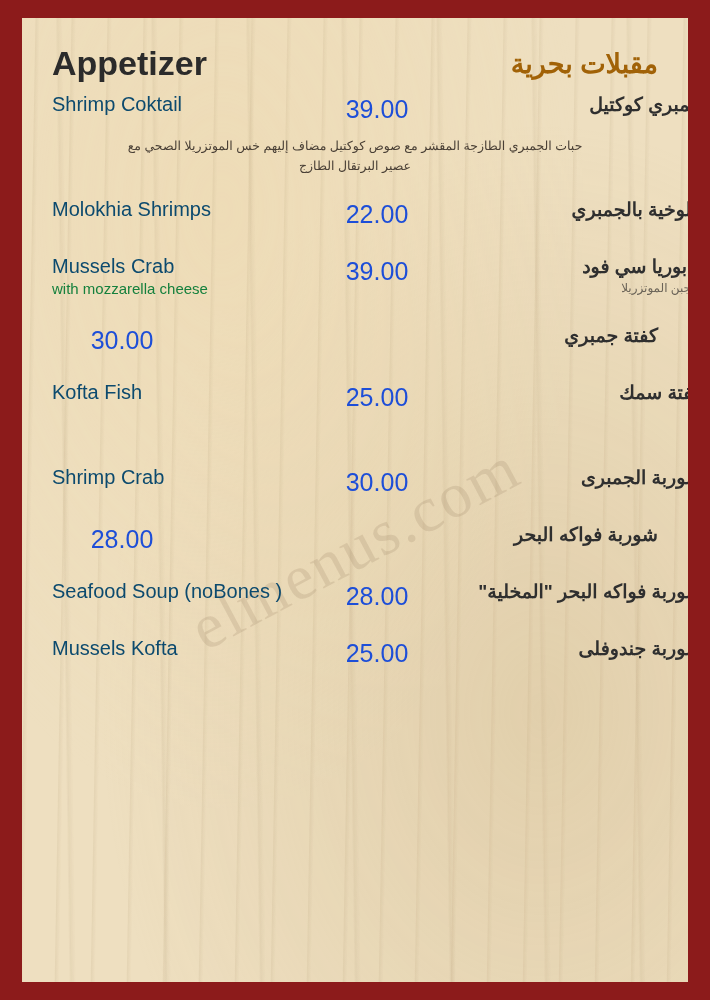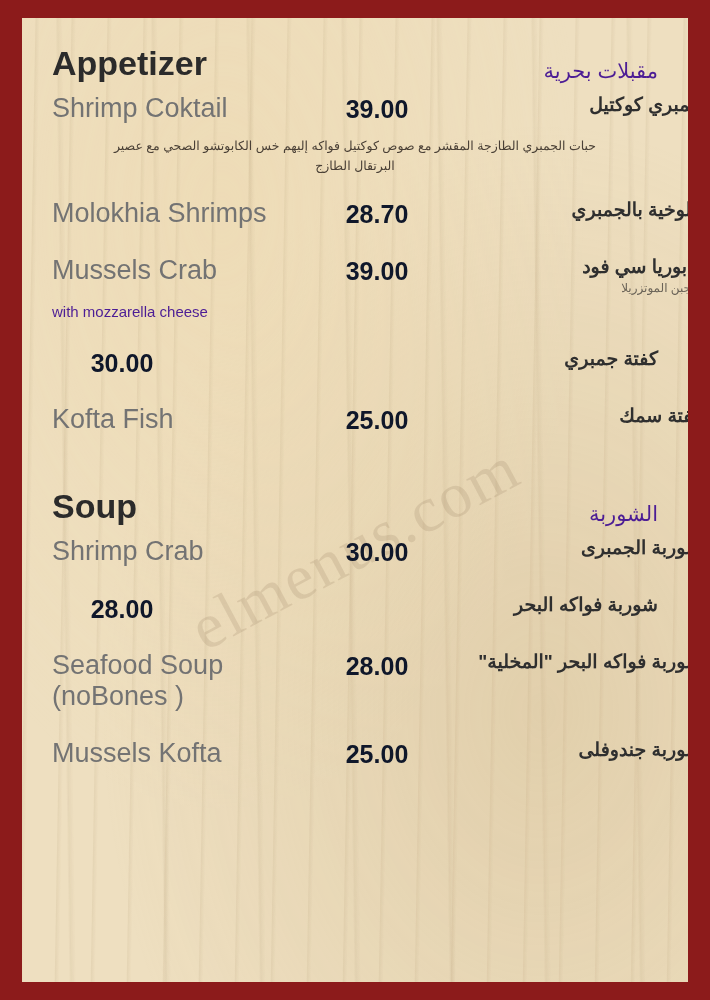--- a/index.html
+++ b/index.html
@@ -61,64 +61,64 @@
     letter-spacing: 2px;
     pointer-events: none;
     font-family: "Liberation Serif", serif;
   }
   #content {
     position: relative;
     z-index: 3;
   }
   .section-title-row {
     display: flex;
-    align-items: flex-end;
+    align-items: center;
     justify-content: space-between;
     margin-bottom: 10px;
   }
   .section-title-en {
     font-size: 34px;
     font-weight: bold;
     color: #2b2b2b;
     letter-spacing: 0px;
   }
   .section-title-ar {
-    font-size: 21px;
-    font-weight: normal;
-    color: #4c1d95;
+    font-size: 27px;
+    font-weight: bold;
+    color: #a16207;
     direction: rtl;
   }
   .items { margin-top: 6px; }
   .item {
     display: flex;
     align-items: flex-start;
     justify-content: space-between;
     margin-bottom: 26px;
   }
   .item-left {
     width: 255px;
     flex: 0 0 255px;
   }
   .item-en {
-    font-size: 27px;
-    color: #737373;
+    font-size: 20px;
+    color: #0c4a6e;
     line-height: 1.15;
   }
   .item-en-sub {
     font-size: 15px;
-    color: #4c1d95;
+    color: #15803d;
     line-height: 1.2;
-    margin-top: 17px;
+    margin-top: 2px;
   }
   .item-price {
     flex: 0 0 140px;
     text-align: center;
     font-size: 25px;
-    font-weight: bold;
-    color: #0f172a;
+    font-weight: normal;
+    color: #1d4ed8;
     padding-top: 2px;
   }
   .item-right {
     width: 255px;
     flex: 0 0 255px;
     text-align: right;
     direction: rtl;
   }
   .item-ar {
     font-size: 19px;
@@ -162,27 +162,27 @@
 
           <div class="item">
             <div class="item-left">
               <div class="item-en">Shrimp Coktail</div>
             </div>
             <div class="item-price">39.00</div>
             <div class="item-right">
               <div class="item-ar">جمبري كوكتيل</div>
             </div>
           </div>
-          <div class="item-desc-ar">حبات الجمبري الطازجة المقشر مع صوص كوكتيل فواكه إليهم خس الكابوتشو الصحي مع عصير البرتقال الطازج</div>
+          <div class="item-desc-ar">حبات الجمبري الطازجة المقشر مع صوص كوكتيل مضاف إليهم خس الموتزريلا الصحي مع عصير البرتقال الطازج</div>
 
           <div class="item">
             <div class="item-left">
               <div class="item-en">Molokhia Shrimps</div>
             </div>
-            <div class="item-price">28.70</div>
+            <div class="item-price">22.00</div>
             <div class="item-right">
               <div class="item-ar">ملوخية بالجمبري</div>
             </div>
           </div>
 
           <div class="item">
             <div class="item-left">
               <div class="item-en">Mussels Crab</div>
               <div class="item-en-sub">with mozzarella cheese</div>
             </div>
@@ -209,24 +209,20 @@
               <div class="item-ar">كفتة سمك</div>
             </div>
           </div>
 
         </div>
       </div>
 
       <div class="section-gap"></div>
 
       <div class="section">
-        <div class="section-title-row soup-title-row">
-          <div class="section-title-en">Soup</div>
-          <div class="section-title-ar">الشوربة</div>
-        </div>
         <div class="items">
 
           <div class="item">
             <div class="item-left">
               <div class="item-en">Shrimp Crab</div>
             </div>
             <div class="item-price">30.00</div>
             <div class="item-right">
               <div class="item-ar">شوربة الجمبرى</div>
             </div>

